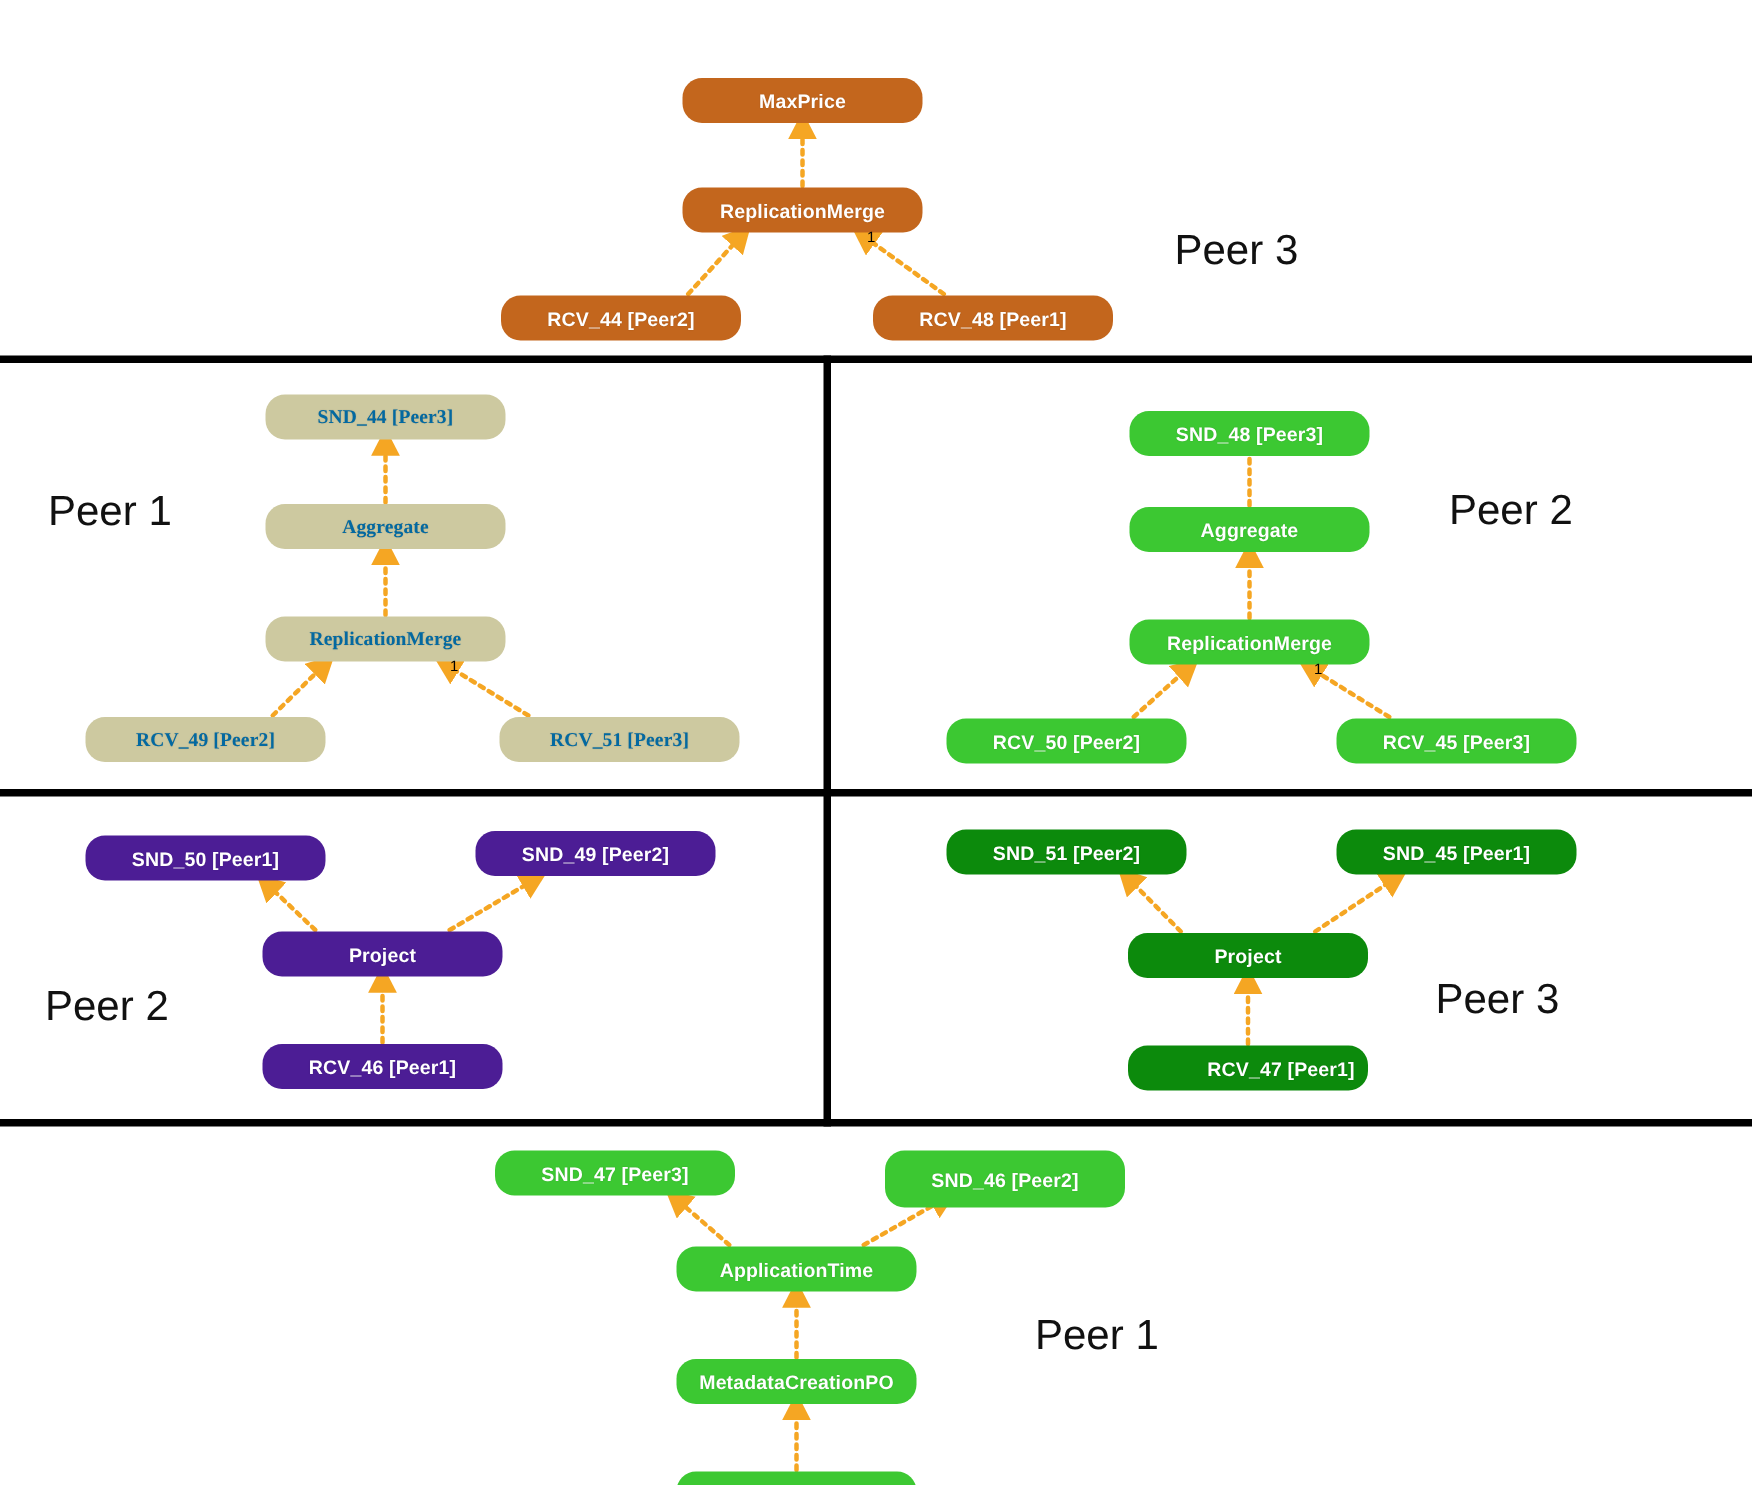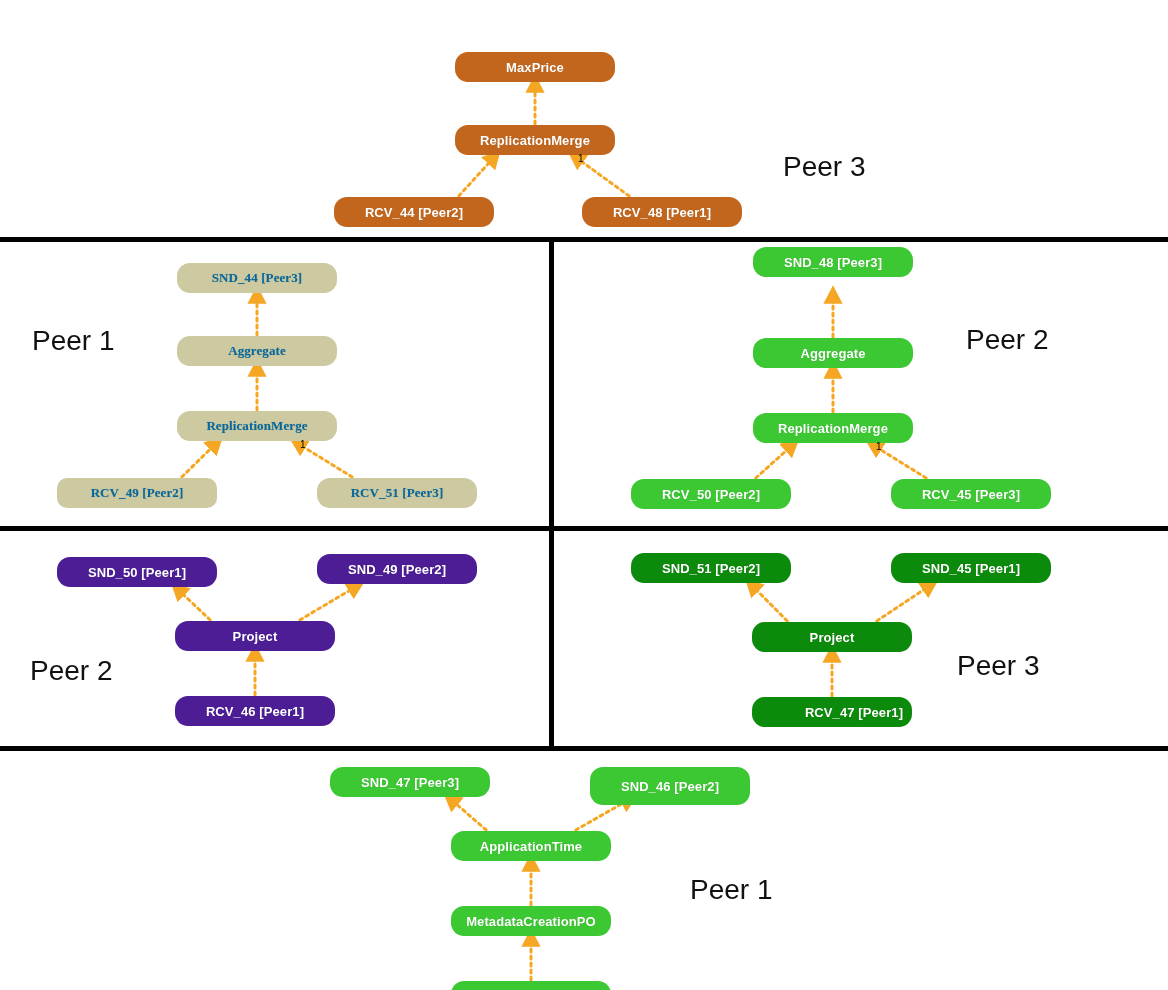--- a/index.html
+++ b/index.html
@@ -100,23 +100,23 @@
       <line x1="531" y1="936" x2="531" y2="895" stroke="#f5a623" stroke-width="3" stroke-dasharray="3 4" stroke-linecap="round" marker-end="url(#arrowhead)"></line>
     </svg>
   <div id="node-layer">
       <div class="node orange" style="left: 455px; top: 8px; width: 160px; height: 30px;">MaxPrice</div>
       <div class="node orange" style="left: 455px; top: 81px; width: 160px; height: 30px;">ReplicationMerge</div>
       <div class="node orange" style="left: 334px; top: 153px; width: 160px; height: 30px;">RCV_44 [Peer2]</div>
       <div class="node orange" style="left: 582px; top: 153px; width: 160px; height: 30px;">RCV_48 [Peer1]</div>
       <div class="node tan" style="left: 177px; top: 219px; width: 160px; height: 30px;">SND_44 [Peer3]</div>
       <div class="node tan" style="left: 177px; top: 292px; width: 160px; height: 30px;">Aggregate</div>
       <div class="node tan" style="left: 177px; top: 367px; width: 160px; height: 30px;">ReplicationMerge</div>
-      <div class="node tan" style="left: 57px; top: 434px; width: 160px; height: 30px; border-radius: 10px;">RCV_49 [Peer2]</div>
-      <div class="node tan" style="left: 317px; top: 434px; width: 160px; height: 30px;">RCV_51 [Peer3]</div>
-      <div class="node green" style="left: 753px; top: 203px; width: 160px; height: 30px;">SND_48 [Peer3]</div>
+      <div class="node tan" style="left: 57px; top: 434px; width: 160px; height: 30px;">RCV_49 [Peer2]</div>
+      <div class="node tan" style="left: 333px; top: 434px; width: 160px; height: 30px;">RCV_51 [Peer3]</div>
+      <div class="node green" style="left: 753px; top: 230px; width: 160px; height: 30px;">SND_48 [Peer3]</div>
       <div class="node green" style="left: 753px; top: 294px; width: 160px; height: 30px;">Aggregate</div>
       <div class="node green" style="left: 753px; top: 369px; width: 160px; height: 30px;">ReplicationMerge</div>
       <div class="node green" style="left: 631px; top: 435px; width: 160px; height: 30px;">RCV_50 [Peer2]</div>
       <div class="node green" style="left: 891px; top: 435px; width: 160px; height: 30px;">RCV_45 [Peer3]</div>
       <div class="node orange2" style="left: 57px; top: 513px; width: 160px; height: 30px;">SND_50 [Peer1]</div>
       <div class="node orange2" style="left: 317px; top: 510px; width: 160px; height: 30px;">SND_49 [Peer2]</div>
       <div class="node orange2" style="left: 175px; top: 577px; width: 160px; height: 30px;">Project</div>
       <div class="node orange2" style="left: 175px; top: 652px; width: 160px; height: 30px;">RCV_46 [Peer1]</div>
       <div class="node dgreen" style="left: 631px; top: 509px; width: 160px; height: 30px;">SND_51 [Peer2]</div>
       <div class="node dgreen" style="left: 891px; top: 509px; width: 160px; height: 30px;">SND_45 [Peer1]</div>

